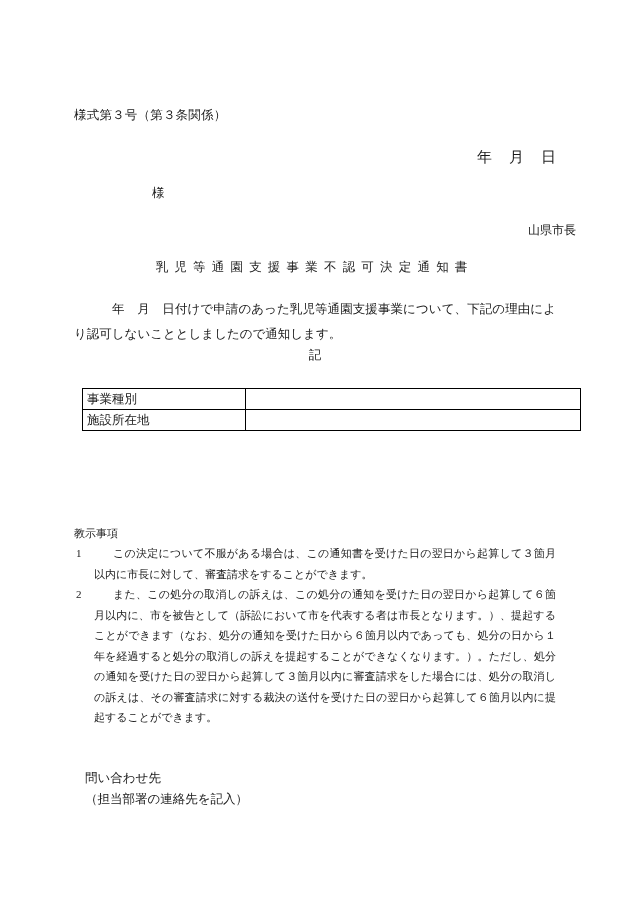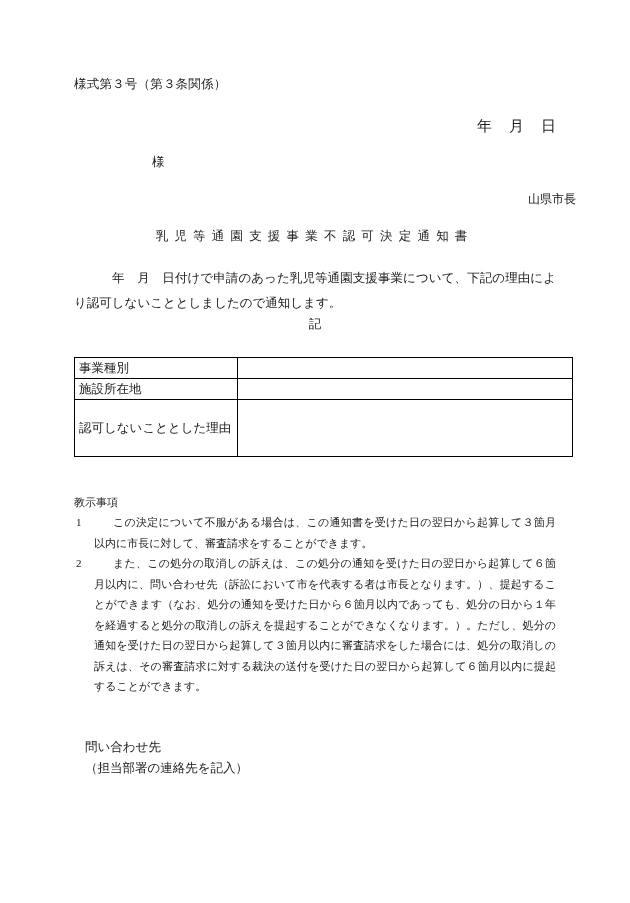--- a/index.html
+++ b/index.html
@@ -12,20 +12,21 @@
     font-family: "Liberation Serif", "DejaVu Serif", serif;
     color: #1a1a1a;
   }
   .page {
     position: relative;
     width: 630px;
     height: 797px;
     background: #ffffff;
     overflow: hidden;
     box-sizing: border-box;
+    margin-top: 31px;
   }
 
   .form-no {
     position: absolute;
     left: 74px;
     top: 76px;
     font-size: 12.5px;
     letter-spacing: 0.2px;
     white-space: nowrap;
   }
@@ -84,21 +85,21 @@
     position: absolute;
     left: 0;
     right: 0;
     top: 316px;
     text-align: center;
     font-size: 12.5px;
   }
 
   table.info-table {
     position: absolute;
-    left: 74px;
+    left: 82px;
     top: 357px;
     width: 482px;
     border-collapse: collapse;
     table-layout: fixed;
     font-size: 12.5px;
   }
   table.info-table td {
     border: 1px solid #000000;
     padding: 1px 4px;
     vertical-align: middle;
@@ -172,36 +173,32 @@
   <table class="info-table">
     <tbody>
       <tr>
         <td class="label">事業種別</td>
         <td class="value"></td>
       </tr>
       <tr>
         <td class="label">施設所在地</td>
         <td class="value"></td>
       </tr>
-      <tr class="tall">
-        <td class="label">認可しないこととした理由</td>
-        <td class="value"></td>
-      </tr>
     </tbody>
   </table>
 
   <div class="notice">
     <div class="notice-heading">教示事項</div>
     <div class="notice-item">
       <span class="num">1</span>
       <span class="txt">この決定について不服がある場合は、この通知書を受けた日の翌日から起算して３箇月以内に市長に対して、審査請求をすることができます。</span>
     </div>
     <div class="notice-item">
       <span class="num">2</span>
-      <span class="txt">また、この処分の取消しの訴えは、この処分の通知を受けた日の翌日から起算して６箇月以内に、問い合わせ先（訴訟において市を代表する者は市長となります。）、提起することができます（なお、処分の通知を受けた日から６箇月以内であっても、処分の日から１年を経過すると処分の取消しの訴えを提起することができなくなります。）。ただし、処分の通知を受けた日の翌日から起算して３箇月以内に審査請求をした場合には、処分の取消しの訴えは、その審査請求に対する裁決の送付を受けた日の翌日から起算して６箇月以内に提起することができます。</span>
+      <span class="txt">また、この処分の取消しの訴えは、この処分の通知を受けた日の翌日から起算して６箇月以内に、市を被告として（訴訟において市を代表する者は市長となります。）、提起することができます（なお、処分の通知を受けた日から６箇月以内であっても、処分の日から１年を経過すると処分の取消しの訴えを提起することができなくなります。）。ただし、処分の通知を受けた日の翌日から起算して３箇月以内に審査請求をした場合には、処分の取消しの訴えは、その審査請求に対する裁決の送付を受けた日の翌日から起算して６箇月以内に提起することができます。</span>
     </div>
   </div>
 
   <div class="contact">
     <div>問い合わせ先</div>
     <div>（担当部署の連絡先を記入）</div>
   </div>
 
 </div>
 

